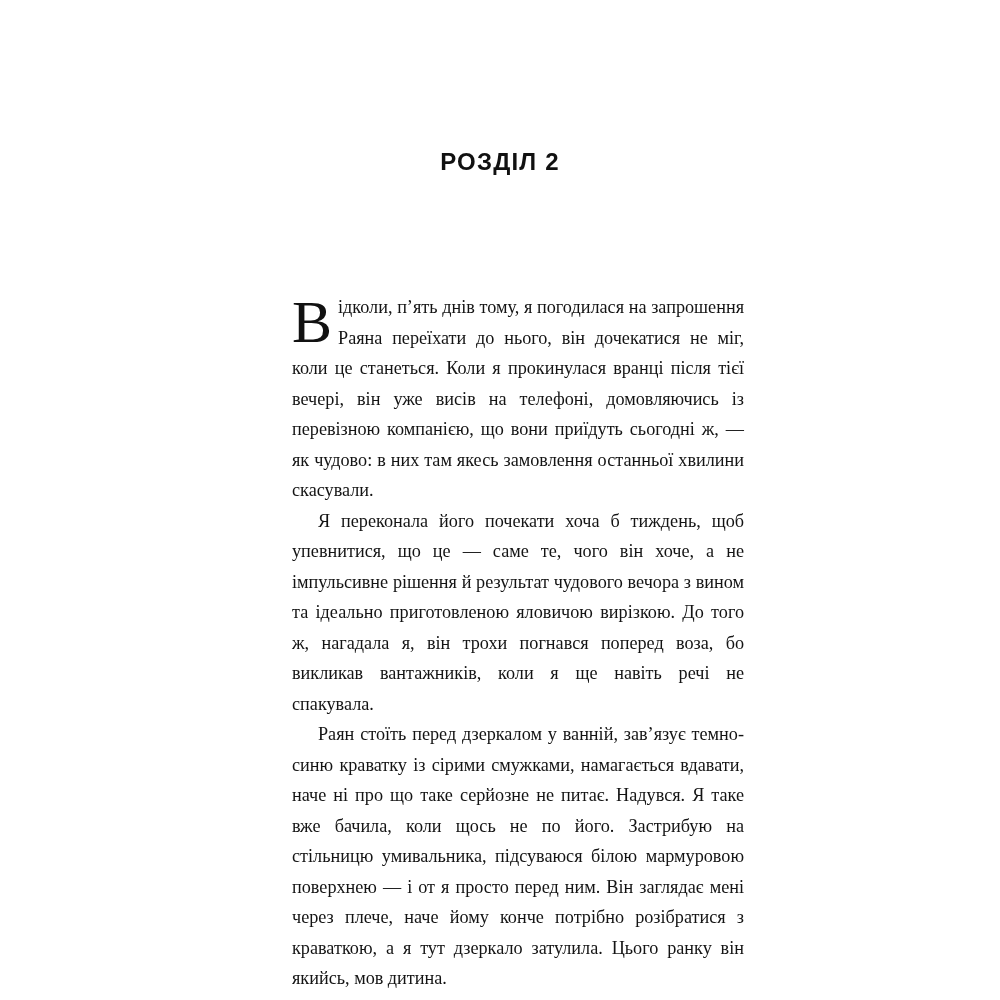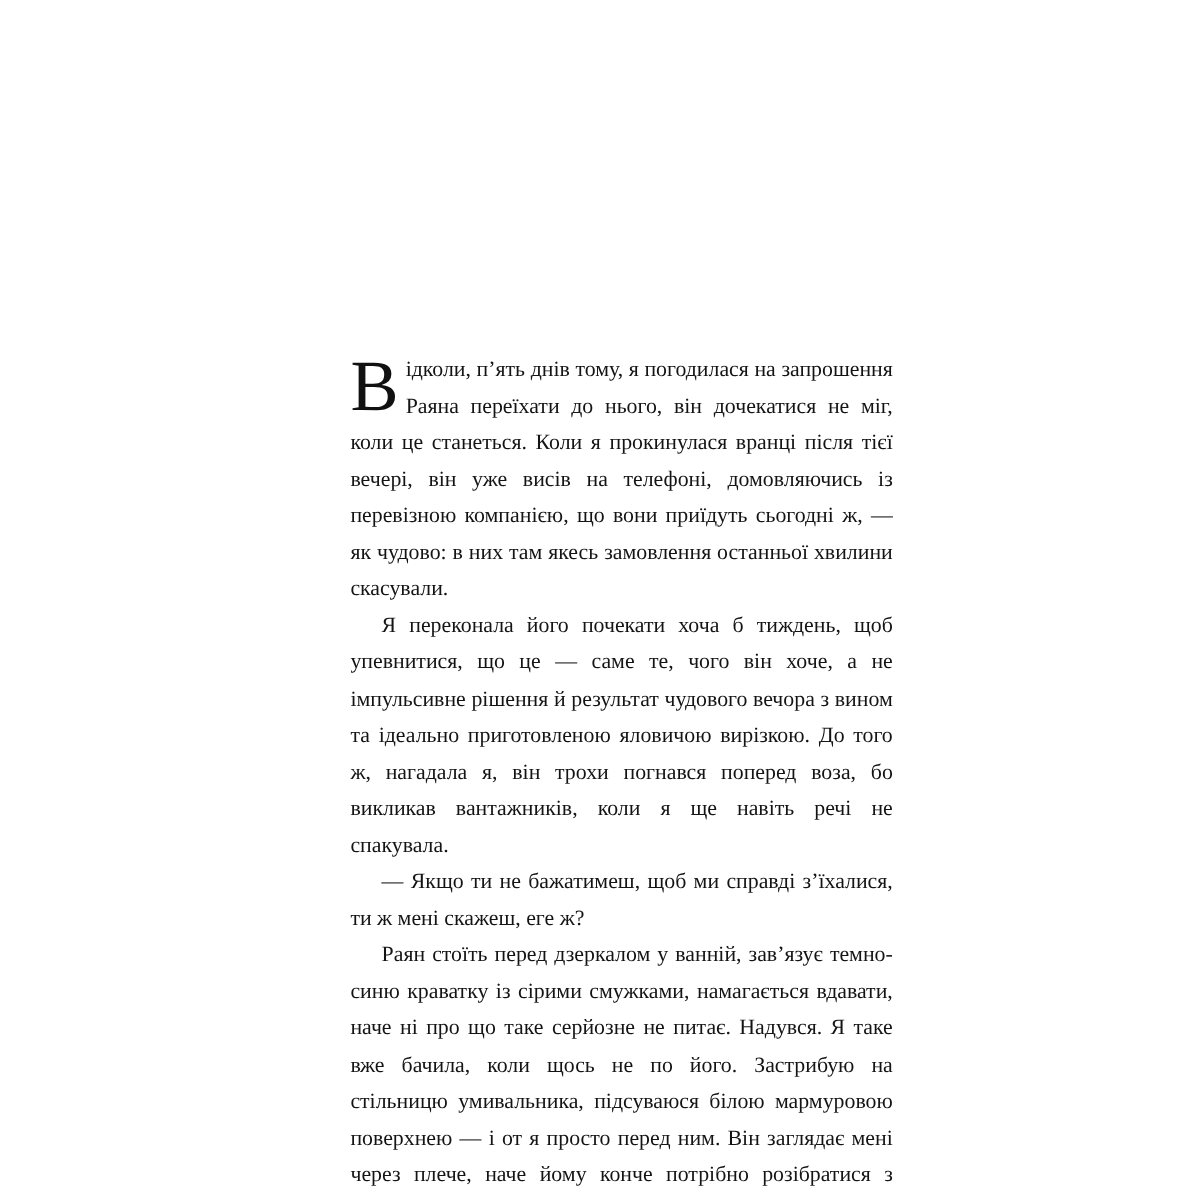--- a/index.html
+++ b/index.html
@@ -59,26 +59,26 @@
     padding: 2px 6px 0 0;
     margin-top: 2px;
     color: #111111;
   }
 </style>
 </head>
 <body>
 
 <div class="page">
 
+  <div class="chapter-title">РОЗДІЛ 2</div>
 
   <div class="body-block">
 
     <p class="para dropcap-para"><span class="dropcap">В</span><span>ідколи, п’ять днів тому, я погодилася на запрошення Раяна переїхати до нього, він дочекатися не міг, коли це станеться. Коли я прокинулася вранці після тієї вечері, він уже висів на телефоні, домовляючись із перевізною компанією, що вони приїдуть сьогодні ж, — як чудово: в них там якесь замовлення останньої хвилини скасували.</span></p>
 
     <p class="para">Я переконала його почекати хоча б тиждень, щоб упевнитися, що це — саме те, чого він хоче, а не імпульсивне рішення й результат чудового вечора з вином та ідеально приготовленою яловичою вирізкою. До того ж, нагадала я, він трохи погнався поперед воза, бо викликав вантажників, коли я ще навіть речі не спакувала.</p>
 
-    <p class="para">— Якщо ти не бажатимеш, щоб ми справді з’їхалися, ти ж мені скажеш, еге ж?</p>
 
     <p class="para">Раян стоїть перед дзеркалом у ванній, зав’язує темно-синю краватку із сірими смужками, намагається вдавати, наче ні про що таке серйозне не питає. Надувся. Я таке вже бачила, коли щось не по його. Застрибую на стільницю умивальника, підсуваюся білою мармуровою поверхнею — і от я просто перед ним. Він заглядає мені через плече, наче йому конче потрібно розібратися з краваткою, а я тут дзеркало затулила. Цього ранку він якийсь, мов дитина.</p>
 
   </div>
 
 </div>
 
 </body></html>

